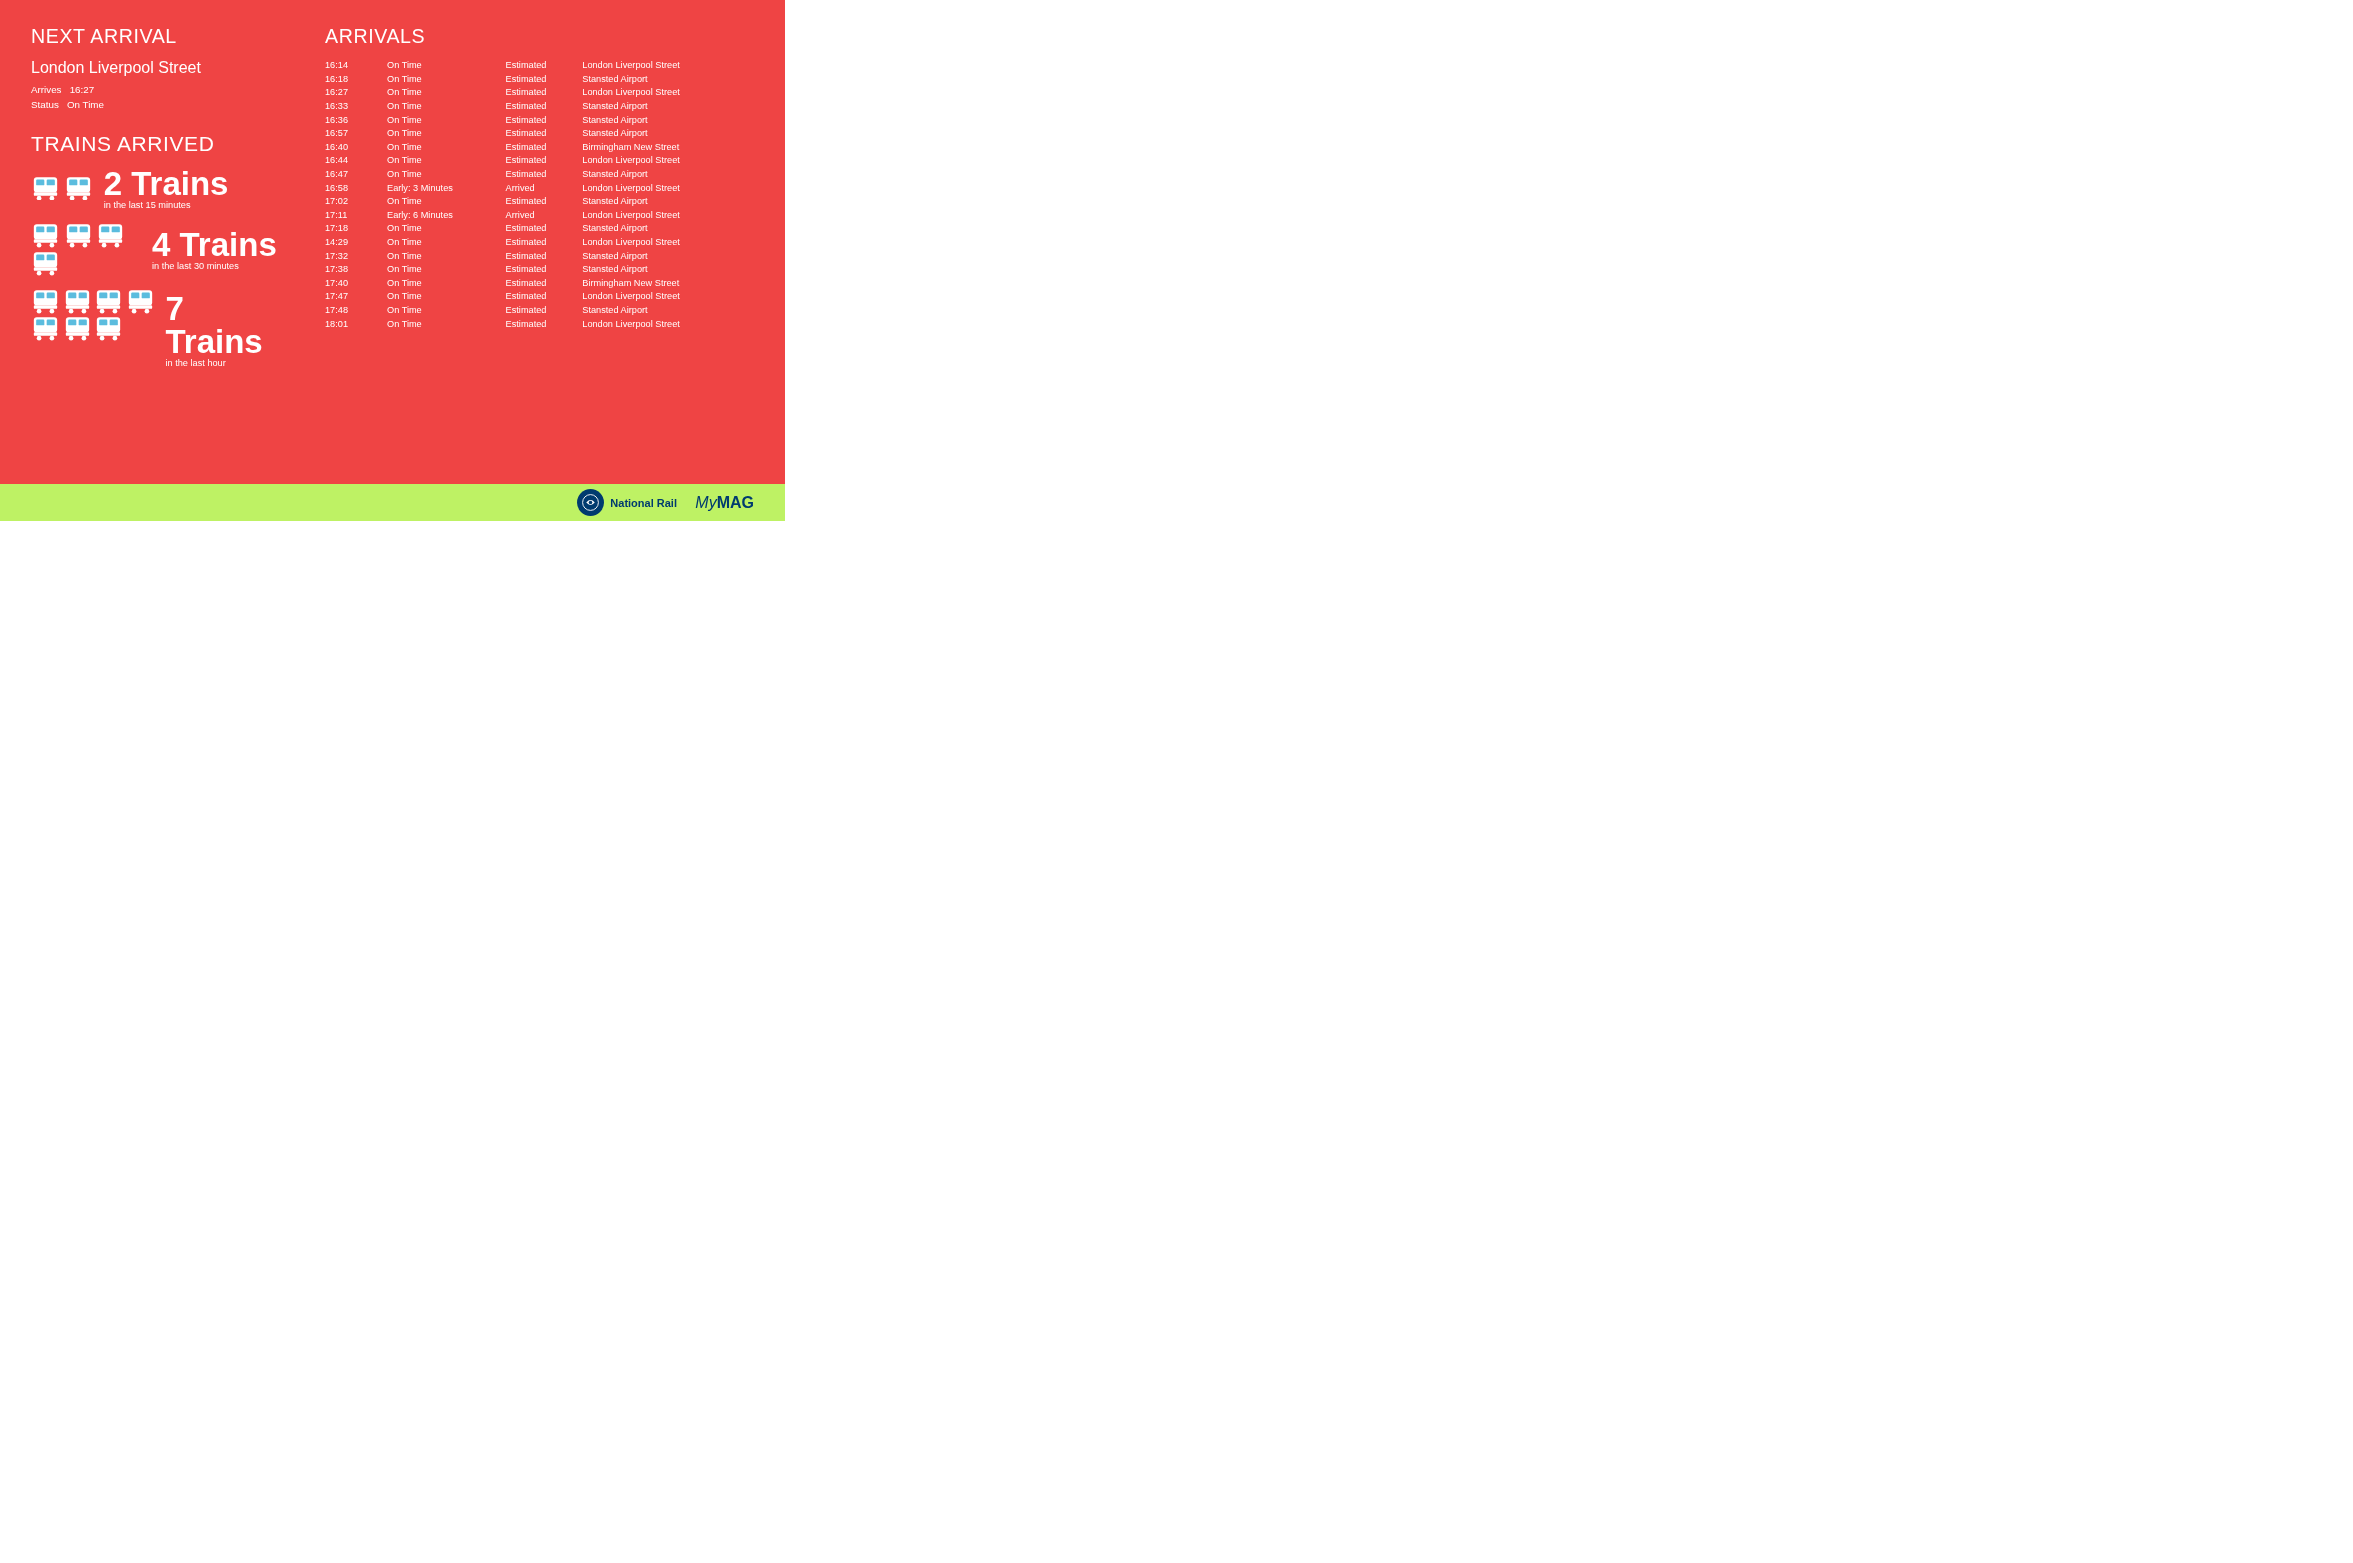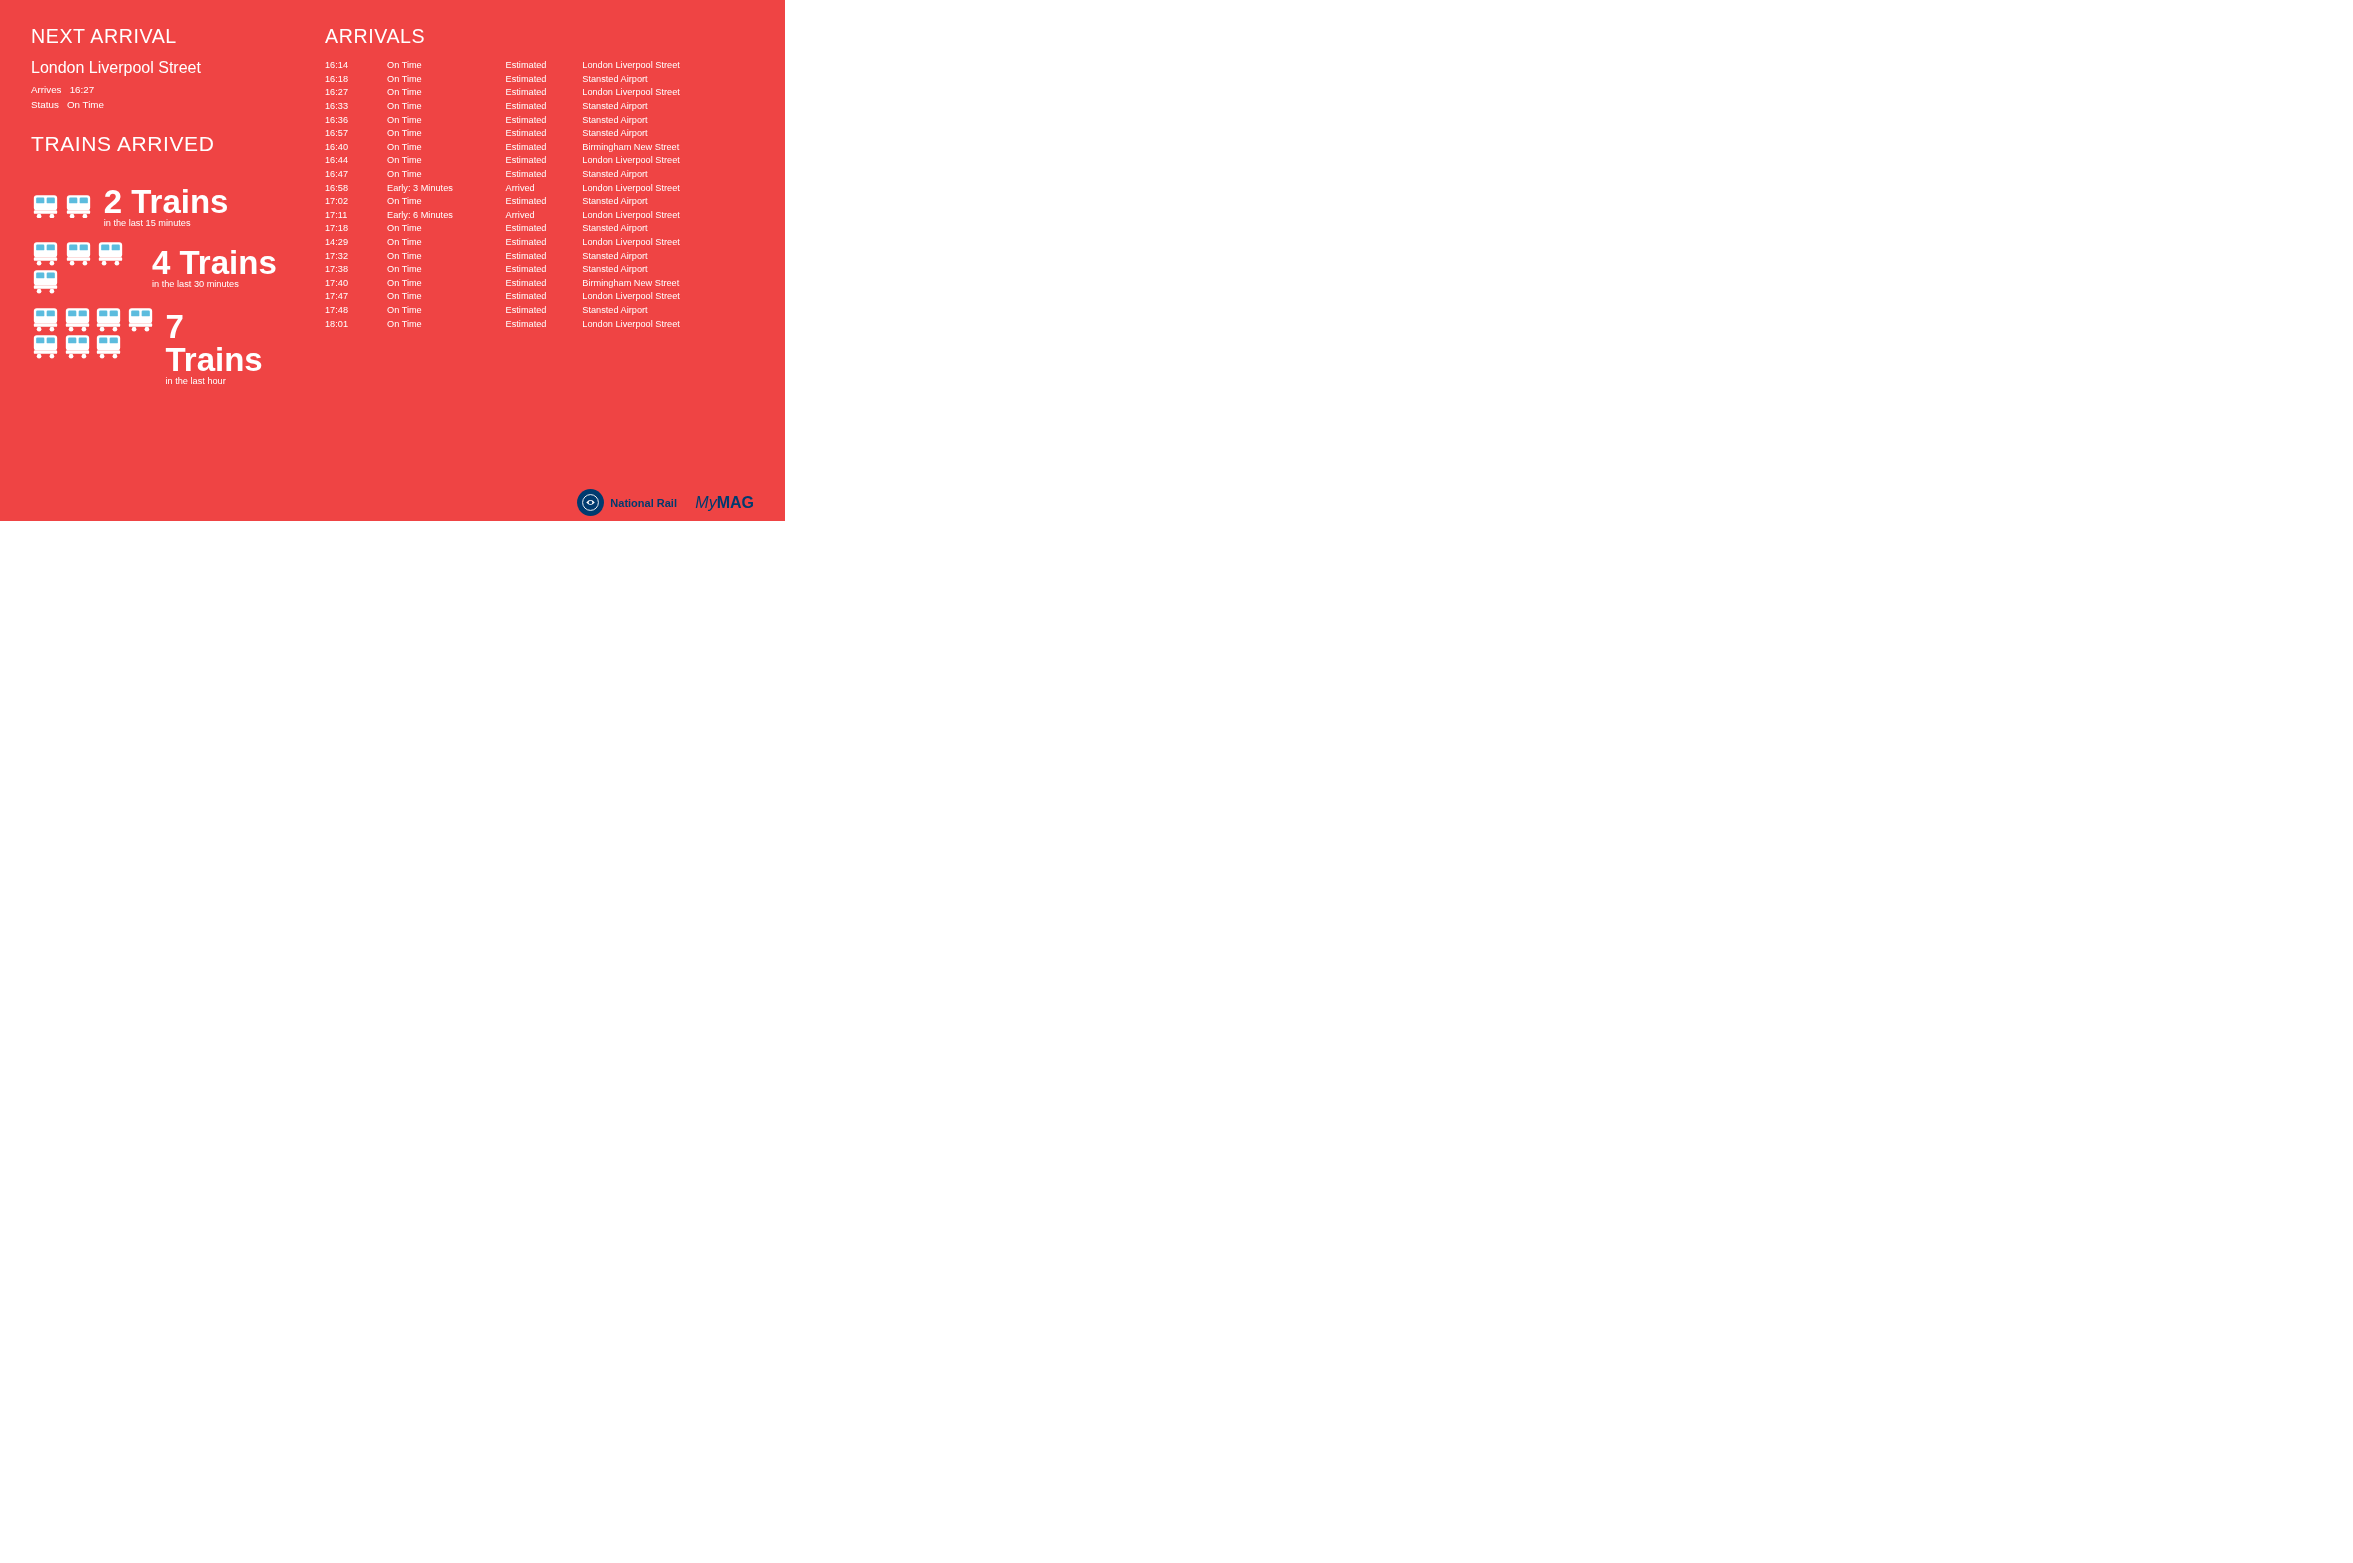--- a/index.html
+++ b/index.html
@@ -41,21 +41,21 @@
       font-size: 9.8px;
       font-weight: 300;
       margin-bottom: 3.7px;
       color: #fff;
     }
     .trains-arrived-title {
       font-size: 21px;
       font-weight: 300;
       letter-spacing: 0.6px;
       margin-top: 22px;
-      margin-bottom: 29px;
+      margin-bottom: 11px;
       color: #fff;
     }
     .train-count-row {
       display: flex;
       align-items: center;
       margin-bottom: 13.5px;
       gap: 11px;
     }
     .train-icons {
       display: flex;
@@ -102,21 +102,21 @@
       padding: 1.8px 4.9px 1.8px 0;
       white-space: nowrap;
     }
     .arrivals-table td:first-child {
       font-weight: 400;
       min-width: 37px;
     }
     
     .footer {
       height: 37px;
-      background: #ef4444;
+      background: #bef264;
       display: flex;
       align-items: center;
       justify-content: flex-end;
       padding: 0 31px;
       gap: 18.4px;
     }
     .national-rail-logo {
       display: flex;
       align-items: center;
       gap: 6.1px;

